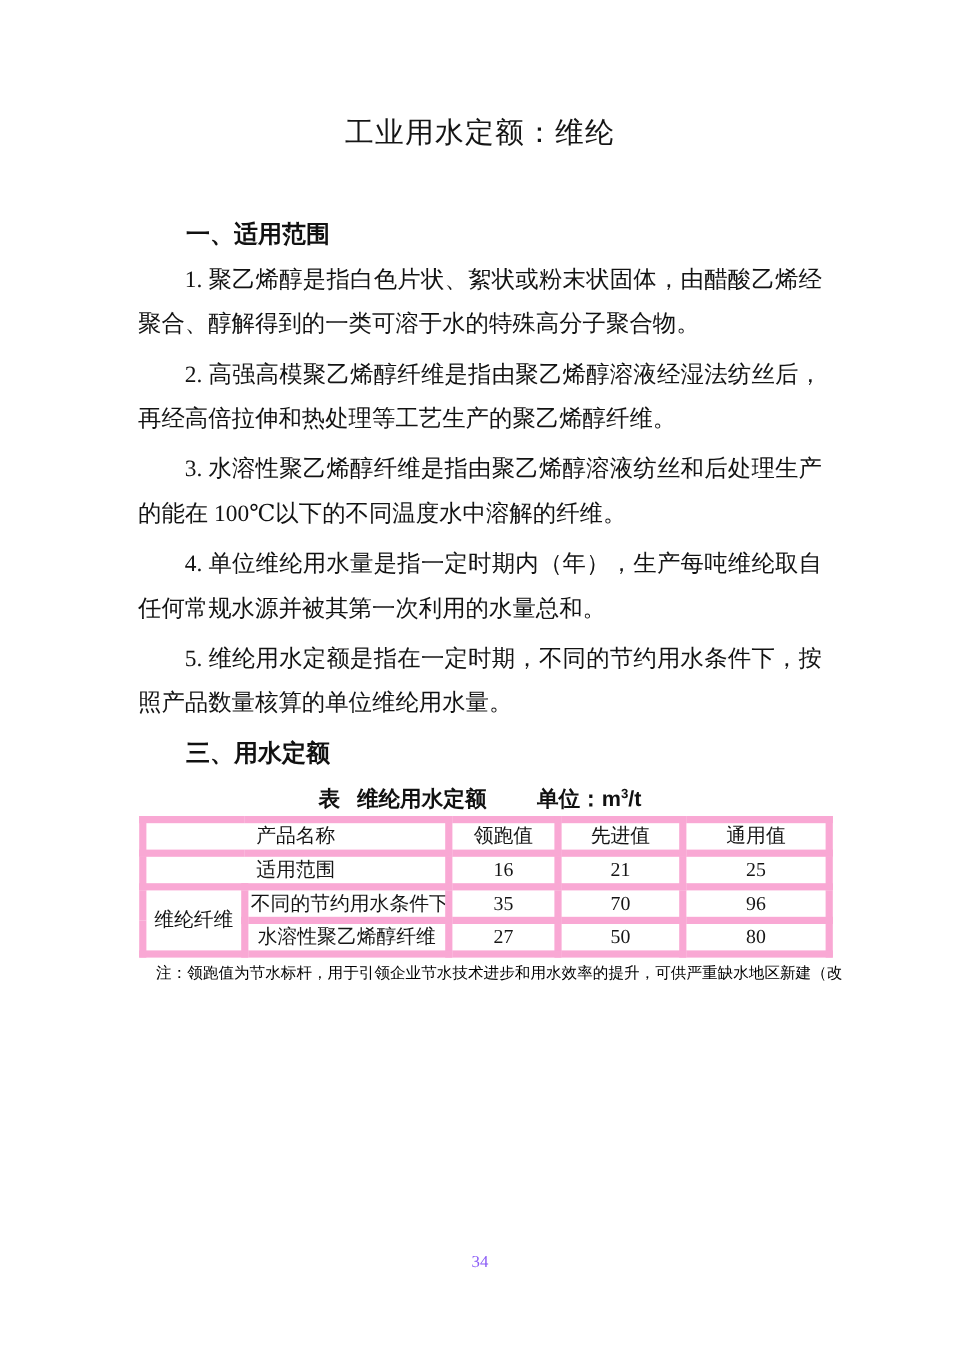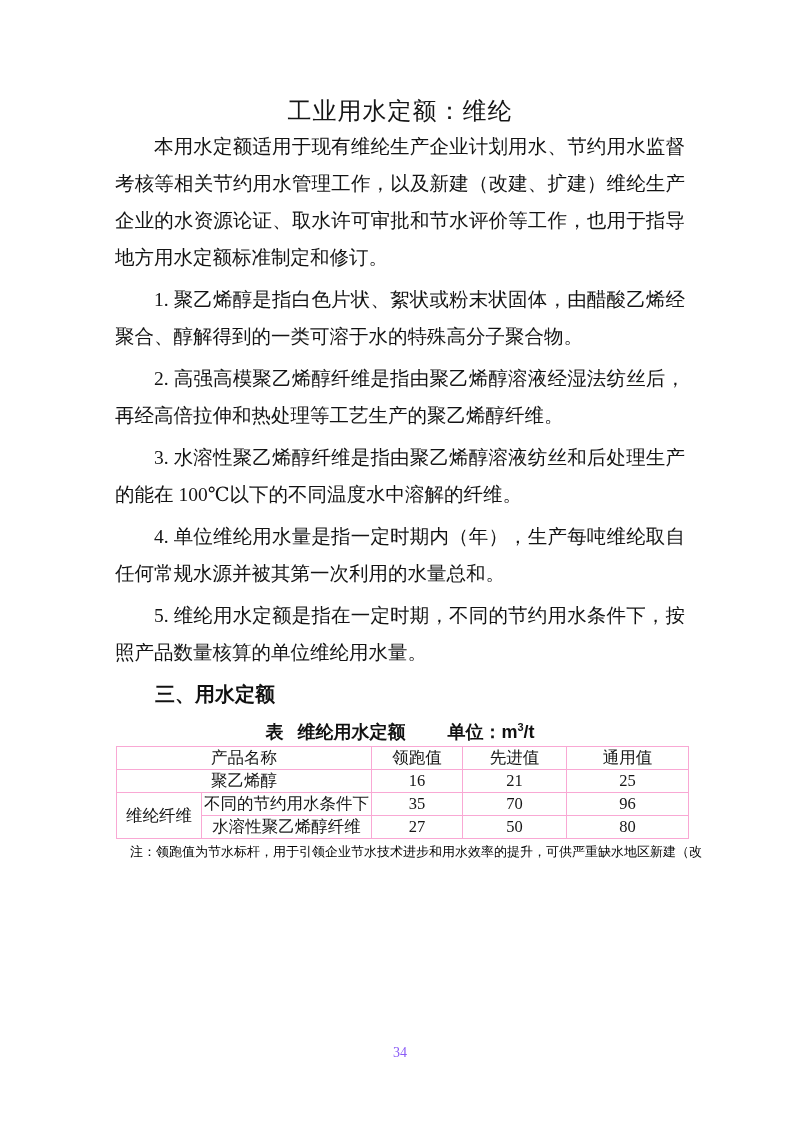--- a/index.html
+++ b/index.html
@@ -58,21 +58,21 @@
   .caption-unit  { margin-left: 42px; margin-top: 13px; }
   .caption-unit sup { font-size: 11px; line-height: 0; }
 
   table.quota-table {
     border-collapse: collapse;
     table-layout: fixed;
     width: 572px;
     margin: 2px 0 0 1px;
   }
   table.quota-table td {
-    border: 1px solid #f9a8d4;
+    border: 6px solid #f9a8d4;
     height: 22px;
     padding: 0 2px;
     text-align: center;
     vertical-align: middle;
     font-size: 16.5px;
     line-height: 20px;
     overflow: hidden;
     white-space: nowrap;
   }
 
@@ -97,21 +97,21 @@
   }
 </style>
 </head>
 <body>
 
 <div class="page">
   <div class="content">
 
     <h1 class="doc-title">工业用水定额：维纶</h1>
 
-    <p class="para">本用水定额适用于现有维纶生产企业计划用水、节约用水监督考核等相关节约用水管理工作，以及新建（改建、扩建）维纶生产企业的水资源论证、取水许可审批和节水评价等工作，也用于指导地方用水定额标准制定和修订。</p>
+    <h2 class="sec-heading first-heading">一、适用范围</h2>
 
     <p class="para">1. 聚乙烯醇是指白色片状、絮状或粉末状固体，由醋酸乙烯经聚合、醇解得到的一类可溶于水的特殊高分子聚合物。</p>
     <p class="para">2. 高强高模聚乙烯醇纤维是指由聚乙烯醇溶液经湿法纺丝后，再经高倍拉伸和热处理等工艺生产的聚乙烯醇纤维。</p>
     <p class="para">3. 水溶性聚乙烯醇纤维是指由聚乙烯醇溶液纺丝和后处理生产的能在 100℃以下的不同温度水中溶解的纤维。</p>
     <p class="para">4. 单位维纶用水量是指一定时期内（年），生产每吨维纶取自任何常规水源并被其第一次利用的水量总和。</p>
     <p class="para">5. 维纶用水定额是指在一定时期，不同的节约用水条件下，按照产品数量核算的单位维纶用水量。</p>
 
     <h2 class="sec-heading">三、用水定额</h2>
 
     <div class="table-caption">
@@ -127,21 +127,21 @@
         <col style="width:122px">
       </colgroup>
       <tbody>
         <tr>
           <td colspan="2">产品名称</td>
           <td>领跑值</td>
           <td>先进值</td>
           <td>通用值</td>
         </tr>
         <tr>
-          <td colspan="2">聚乙烯醇</td>
+          <td colspan="2">适用范围</td>
           <td>16</td>
           <td>21</td>
           <td>25</td>
         </tr>
         <tr>
           <td rowspan="2">维纶纤维</td>
           <td>不同的节约用水条件下</td>
           <td>35</td>
           <td>70</td>
           <td>96</td>

